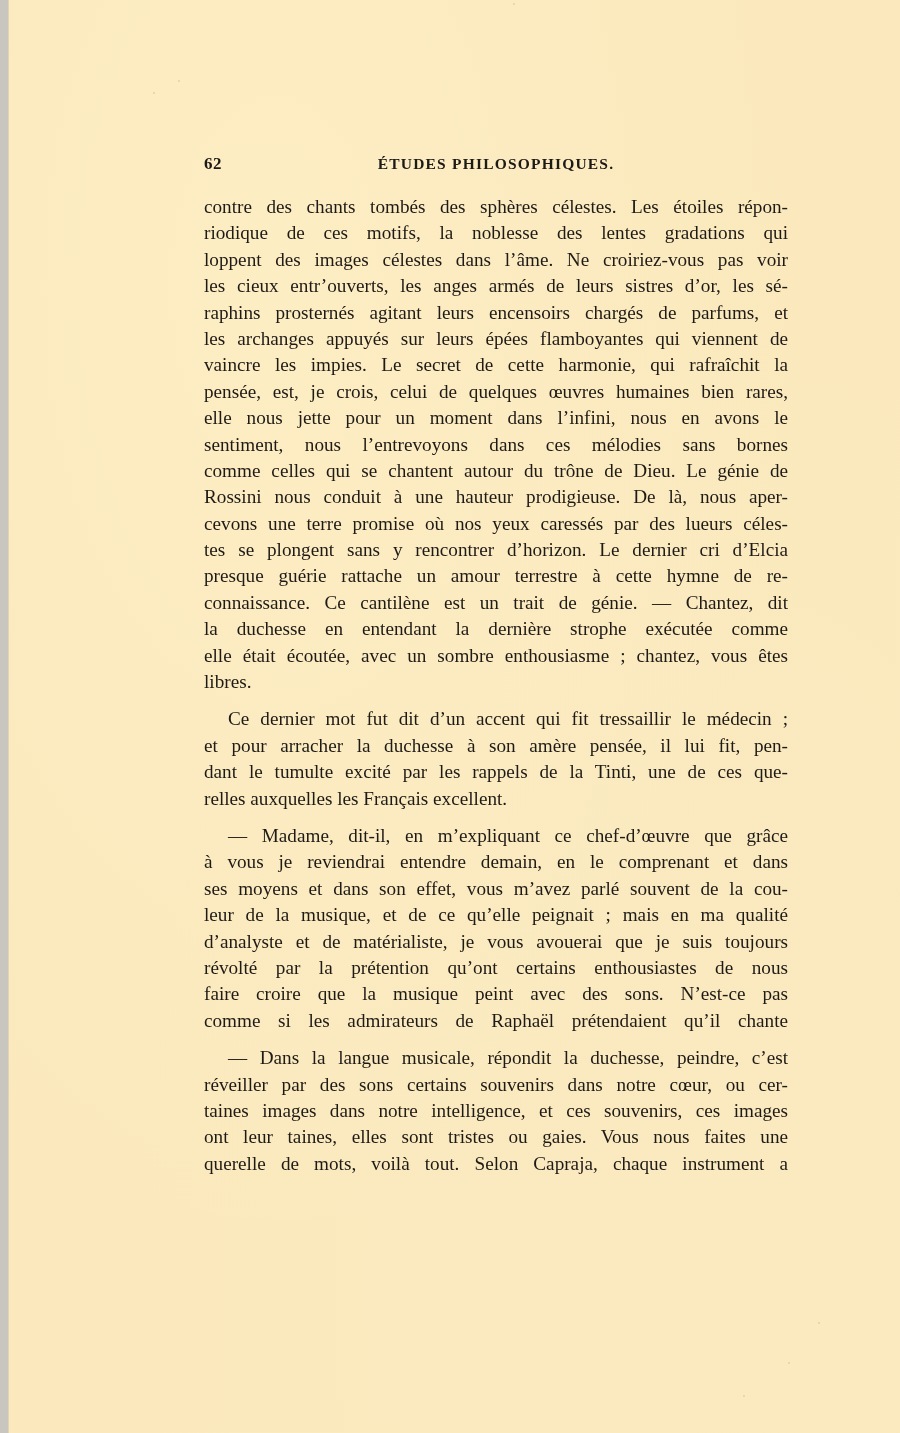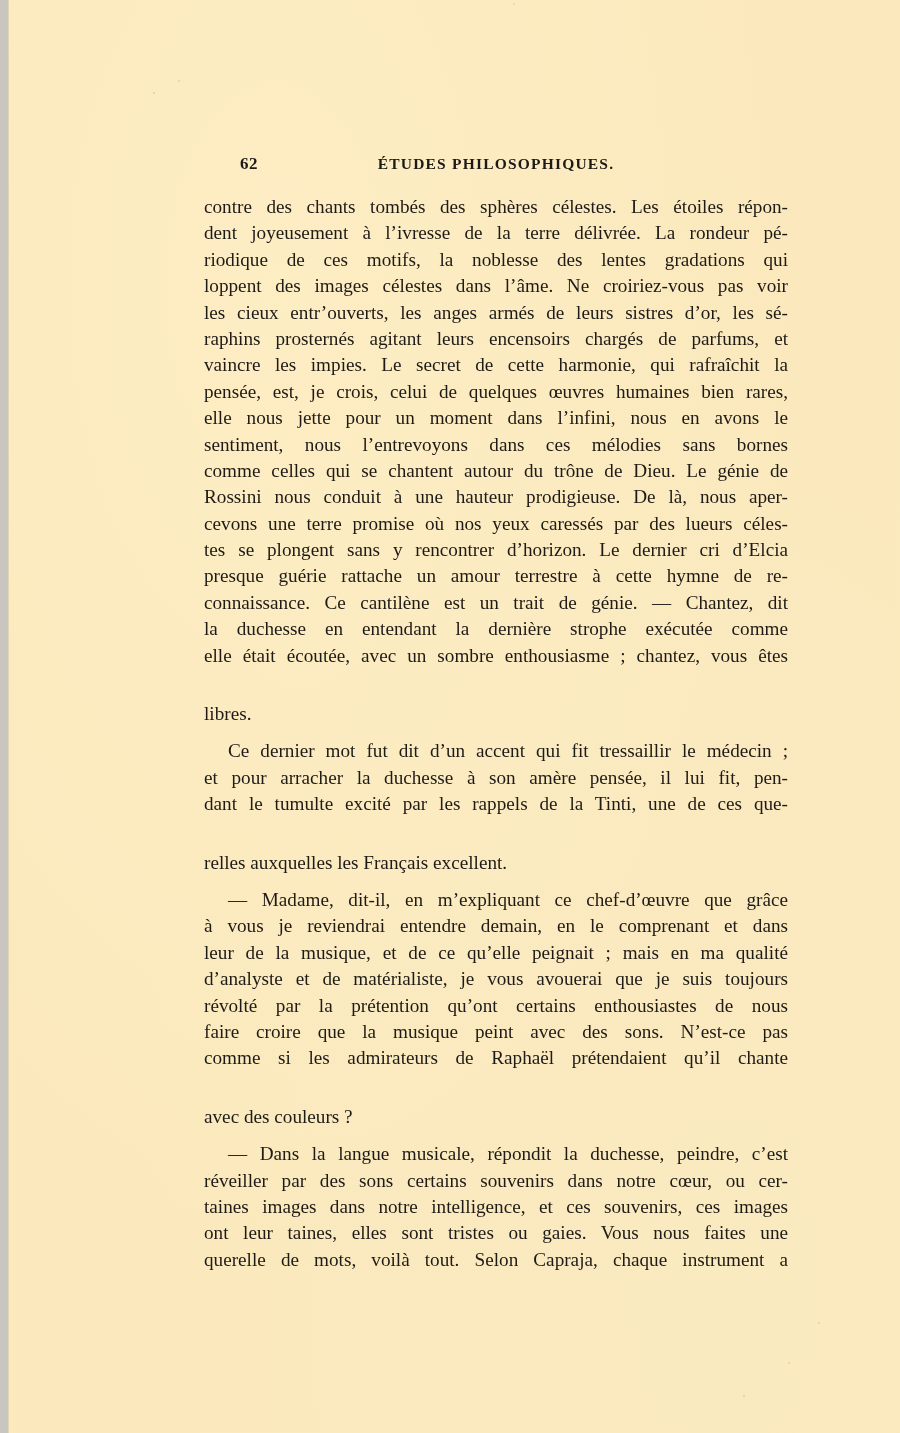--- a/index.html
+++ b/index.html
@@ -34,21 +34,20 @@
       font-family: "Liberation Serif", "DejaVu Serif", serif;
       color: #1c1a17;
     }
     .folio {
       position: absolute;
       left: 0;
       top: 0;
       font-size: 17px;
       font-weight: bold;
       letter-spacing: 0.5px;
-      margin-left: 36px;
     }
     .head-title {
       position: absolute;
       left: 0;
       right: 0;
       top: 1px;
       text-align: center;
       font-size: 15.5px;
       font-weight: bold;
       letter-spacing: 1.2px;
@@ -67,21 +66,20 @@
     .line {
       display: block;
       height: 26.4px;
       white-space: nowrap;
       text-align-last: justify;
       text-align: justify;
       overflow: visible;
     }
     .line.last {
       text-align-last: left;
-      margin-top: 32px;
     }
     .line.indent {
       padding-left: 24px;
       margin-top: 11px;
     }
     .speck {
       position: absolute;
       width: 2px;
       height: 2px;
       background: #e0b98a;
@@ -96,25 +94,25 @@
 
   <div class="running-head">
     <span class="folio">62</span>
     <span class="head-title">ÉTUDES PHILOSOPHIQUES.</span>
   </div>
 
   <div class="text-block">
 
     <div>
       <span class="line">contre des chants tombés des sphères célestes. Les étoiles répon-</span>
-      <span class="line">dent joyeusement à l’ivresse de la terre délivrée. La rondeur pé-</span>
       <span class="line">riodique de ces motifs, la noblesse des lentes gradations qui</span>
       <span class="line">loppent des images célestes dans l’âme. Ne croiriez-vous pas voir</span>
       <span class="line">les cieux entr’ouverts, les anges armés de leurs sistres d’or, les sé-</span>
       <span class="line">raphins prosternés agitant leurs encensoirs chargés de parfums, et</span>
+      <span class="line">les archanges appuyés sur leurs épées flamboyantes qui viennent de</span>
       <span class="line">vaincre les impies. Le secret de cette harmonie, qui rafraîchit la</span>
       <span class="line">pensée, est, je crois, celui de quelques œuvres humaines bien rares,</span>
       <span class="line">elle nous jette pour un moment dans l’infini, nous en avons le</span>
       <span class="line">sentiment, nous l’entrevoyons dans ces mélodies sans bornes</span>
       <span class="line">comme celles qui se chantent autour du trône de Dieu. Le génie de</span>
       <span class="line">Rossini nous conduit à une hauteur prodigieuse. De là, nous aper-</span>
       <span class="line">cevons une terre promise où nos yeux caressés par des lueurs céles-</span>
       <span class="line">tes se plongent sans y rencontrer d’horizon. Le dernier cri d’Elcia</span>
       <span class="line">presque guérie rattache un amour terrestre à cette hymne de re-</span>
       <span class="line">connaissance. Ce cantilène est un trait de génie. — Chantez, dit</span>
@@ -126,26 +124,26 @@
     <div>
       <span class="line indent">Ce dernier mot fut dit d’un accent qui fit tressaillir le médecin ;</span>
       <span class="line">et pour arracher la duchesse à son amère pensée, il lui fit, pen-</span>
       <span class="line">dant le tumulte excité par les rappels de la Tinti, une de ces que-</span>
       <span class="line last">relles auxquelles les Français excellent.</span>
     </div>
 
     <div>
       <span class="line indent">— Madame, dit-il, en m’expliquant ce chef-d’œuvre que grâce</span>
       <span class="line">à vous je reviendrai entendre demain, en le comprenant et dans</span>
+      <span class="line">ses moyens et dans son effet, vous m’avez parlé souvent de la cou-</span>
       <span class="line">leur de la musique, et de ce qu’elle peignait ; mais en ma qualité</span>
       <span class="line">d’analyste et de matérialiste, je vous avouerai que je suis toujours</span>
       <span class="line">révolté par la prétention qu’ont certains enthousiastes de nous</span>
       <span class="line">faire croire que la musique peint avec des sons. N’est-ce pas</span>
       <span class="line">comme si les admirateurs de Raphaël prétendaient qu’il chante</span>
-      <span class="line last">avec des couleurs ?</span>
     </div>
 
     <div>
       <span class="line indent">— Dans la langue musicale, répondit la duchesse, peindre, c’est</span>
       <span class="line">réveiller par des sons certains souvenirs dans notre cœur, ou cer-</span>
       <span class="line">taines images dans notre intelligence, et ces souvenirs, ces images</span>
       <span class="line">ont leur taines, elles sont tristes ou gaies. Vous nous faites une</span>
       <span class="line">querelle de mots, voilà tout. Selon Capraja, chaque instrument a</span>
     </div>
   </div>

